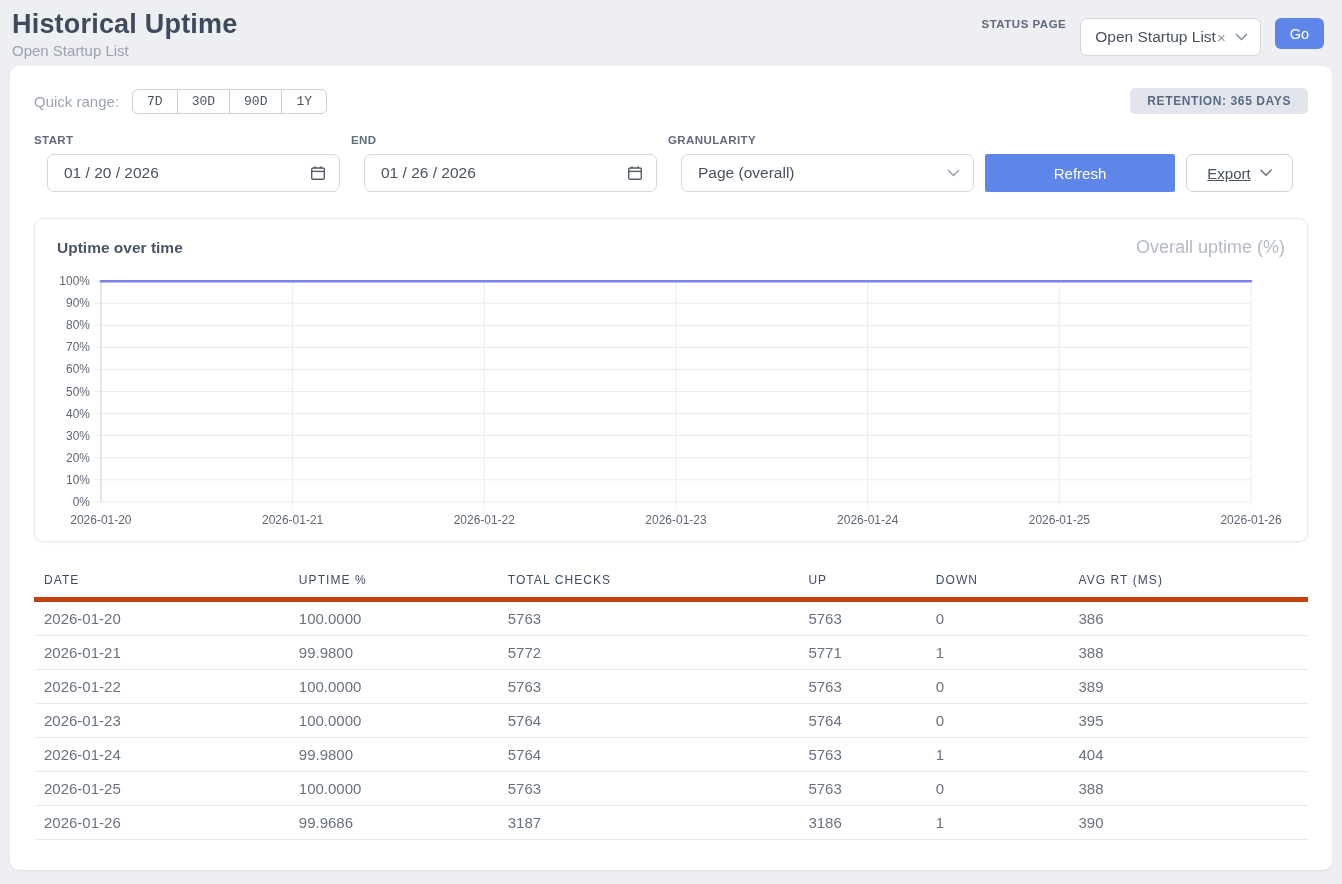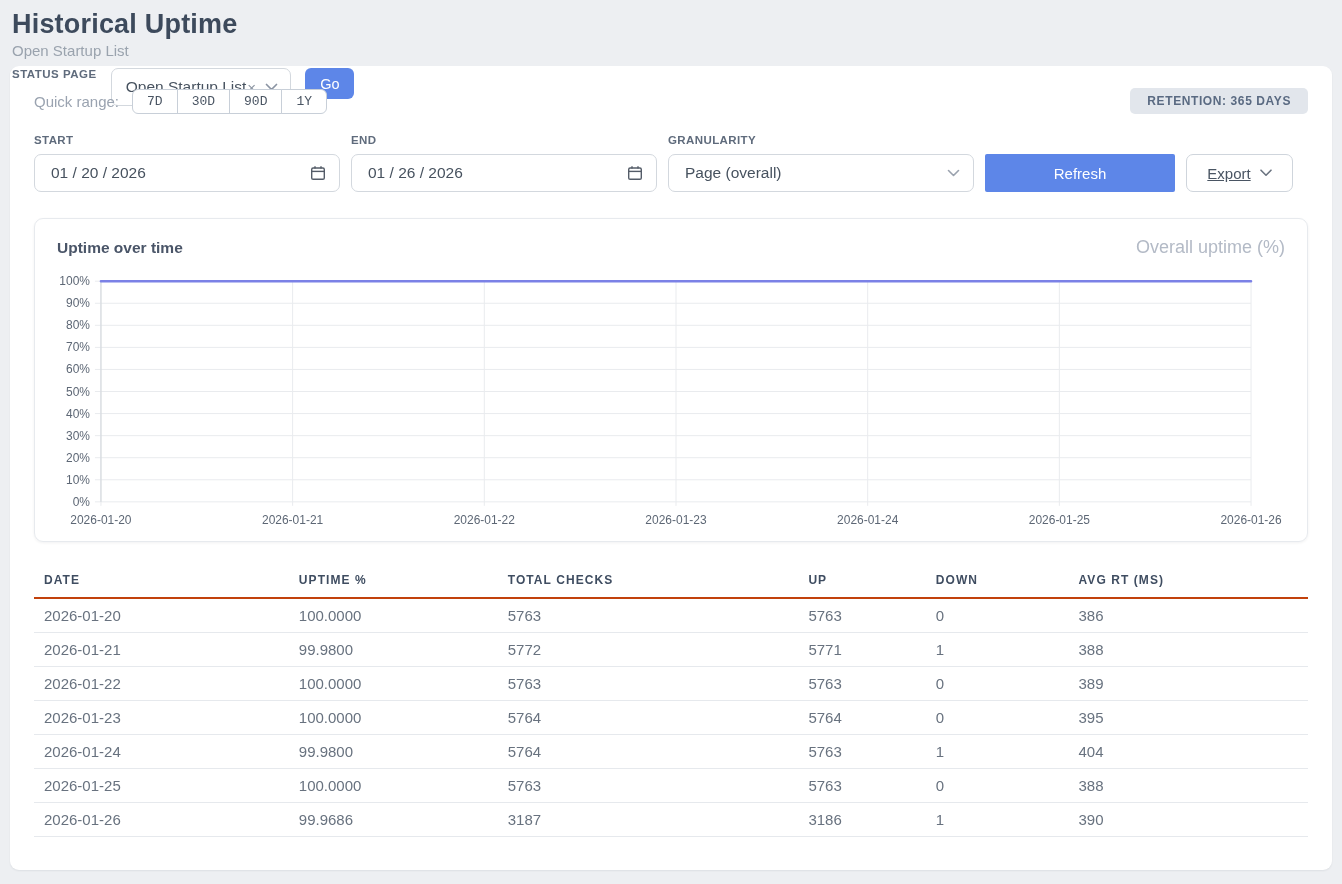--- a/index.html
+++ b/index.html
@@ -4,21 +4,21 @@
 <style>
   * { margin:0; padding:0; box-sizing:border-box; }
   html,body { width:1342px; height:884px; }
   body {
     background:#edeff2;
     font-family:"Liberation Sans","DejaVu Sans",sans-serif;
     color:#47525f;
     overflow:hidden;
   }
   
-  .topbar { display:flex; justify-content:space-between; align-items:flex-start; padding:9px 18px 0 12px; height:66px;flex-direction:column; }
+  .topbar { display:flex; justify-content:space-between; align-items:flex-start; padding:9px 18px 0 12px; height:66px; }
   .page-title { font-size:27px; font-weight:700; color:#3d4a5c; letter-spacing:.2px; }
   .page-subtitle { font-size:15px; color:#9aa3ae; margin-top:2px; }
   .topbar-right { display:flex; align-items:flex-start; gap:14px; margin-top:9px; }
   .status-label { font-size:11.5px; font-weight:bold; color:#5f6b7c; letter-spacing:.5px; }
   .page-select { display:flex; align-items:center; background:#fff; border:1px solid #d3d8de; border-radius:7px; height:38px; padding:0 12px 0 14px; font-size:15.5px; color:#47525f; cursor:pointer; }
   .page-select .clear-x { color:#8a93a0; font-size:15px; margin-left:1px; }
   .page-select .chev { margin-left:9px; display:flex; }
   .go-btn { background:#5d86e8; color:#fff; border:none; border-radius:6px; height:31px; padding:0 15px; font-size:14.5px; cursor:pointer; }
   
   .main-card { margin:0 10px; background:#fff; border-radius:9px; box-shadow:0 1px 2px rgba(16,24,40,.07); padding:22px 24px 16px; height:804px; }
@@ -28,32 +28,32 @@
   .seg-group { display:flex; }
   .seg-btn { background:#fff; border:1px solid #c8cfd8; padding:4px 0; width:0; font-size:13px; color:#4a5563; margin-left:-1px; cursor:pointer; font-family:inherit; }
   .seg-btn { width:auto; padding:4px 14px;font-family:Liberation Mono, monospace; }
   .seg-btn:first-child { border-radius:6px 0 0 6px; margin-left:0; }
   .seg-btn:last-child { border-radius:0 6px 6px 0; }
   .retention-badge { background:#e2e6ec; color:#5a6a82; font-size:12px; font-weight:bold; letter-spacing:.6px; padding:6px 17px; border-radius:5px; }
   
   .row-fields { margin-top:20px; display:flex; gap:11px; align-items:flex-end; }
   .field { width:306px; }
   .field-label { display:block; font-size:11.5px; font-weight:bold; color:#5f6b7c; letter-spacing:.4px; margin-bottom:8px; }
-  .input-box { height:38px; border:1px solid #d3d8de; border-radius:7px; display:flex; align-items:center; justify-content:space-between; padding:0 13px 0 16px; font-size:15.5px; color:#47525f; background:#fff; cursor:text; }
+  .input-box { height:38px; border:1px solid #d3d8de; border-radius:7px; display:flex; align-items:center; justify-content:space-between; padding:0 13px 0 16px; font-size:15.5px; color:#47525f; background:#fff; cursor:text;margin-left:13px; }
   .refresh-btn { width:190px; height:38px; background:#5d86e8; color:#fff; border:none; border-radius:2px; font-size:15px; cursor:pointer; }
   .export-btn { width:107px; height:38px; background:#fff; border:1px solid #cfd5dc; border-radius:7px; font-size:15px; color:#4a5563; display:flex; align-items:center; justify-content:center; gap:9px; cursor:pointer;text-decoration:underline; }
   
   .chart-card { margin-top:26px; border:1px solid #e7eaee; border-radius:9px; box-shadow:0 1px 3px rgba(16,24,40,.06); padding:18px 22px 8px; }
   .chart-head { display:flex; justify-content:space-between; align-items:center; }
   .chart-title { font-size:15.5px; font-weight:bold; color:#4a5568; }
   .chart-legend { font-size:18px; color:#b3bac6; }
   .chart-svg { display:block; margin-top:13px; width:100%; }
   
   .data-table { width:100%; border-collapse:collapse; margin-top:22px; }
-  .data-table th { text-align:left; font-size:12px; font-weight:bold; color:#3f4d61; letter-spacing:.09em; padding:9px 10px 10px; border-bottom:2px solid #c2410c; }
+  .data-table th { text-align:left; font-size:12px; font-weight:normal; color:#3f4d61; letter-spacing:.09em; padding:9px 10px 10px; border-bottom:5px solid #c2410c; }
   .data-table td { font-size:15px; color:#68727f; padding:8px 10px; border-bottom:1px solid #e6e9ed; }
 </style>
 </head>
 <body>
 
 <div class="topbar">
   <div>
     <div class="page-title">Historical Uptime</div>
     <div class="page-subtitle">Open Startup List</div>
   </div>

